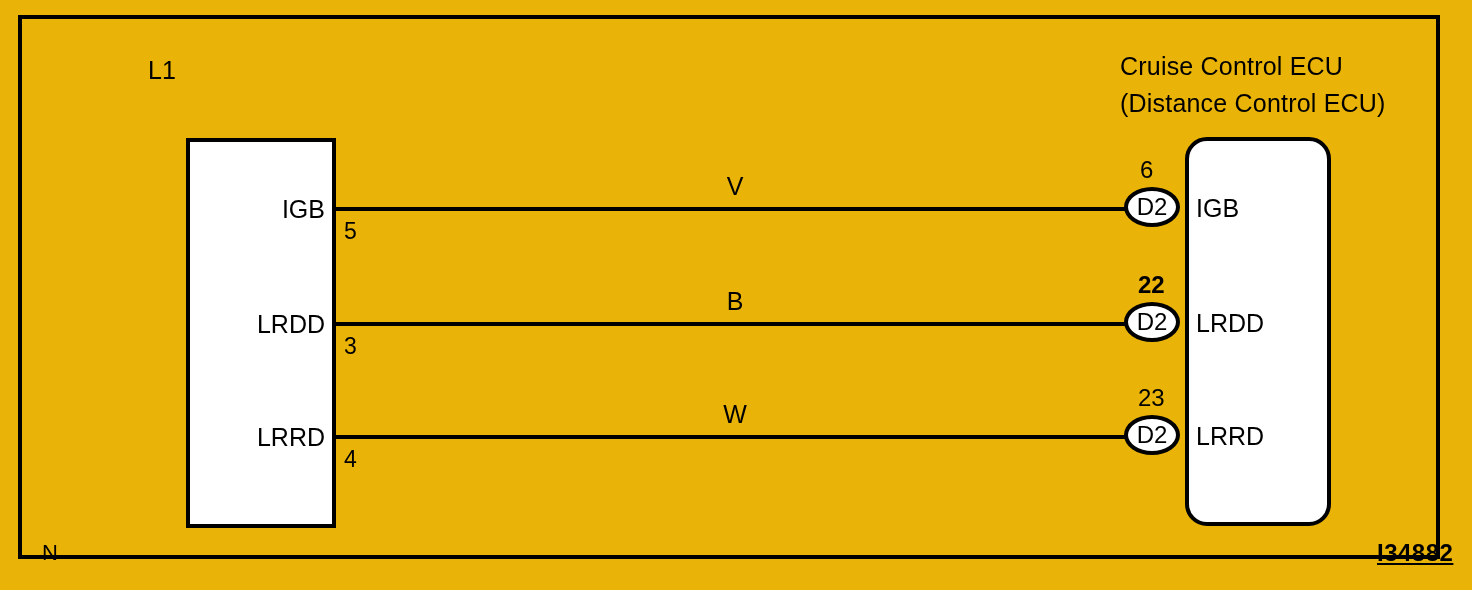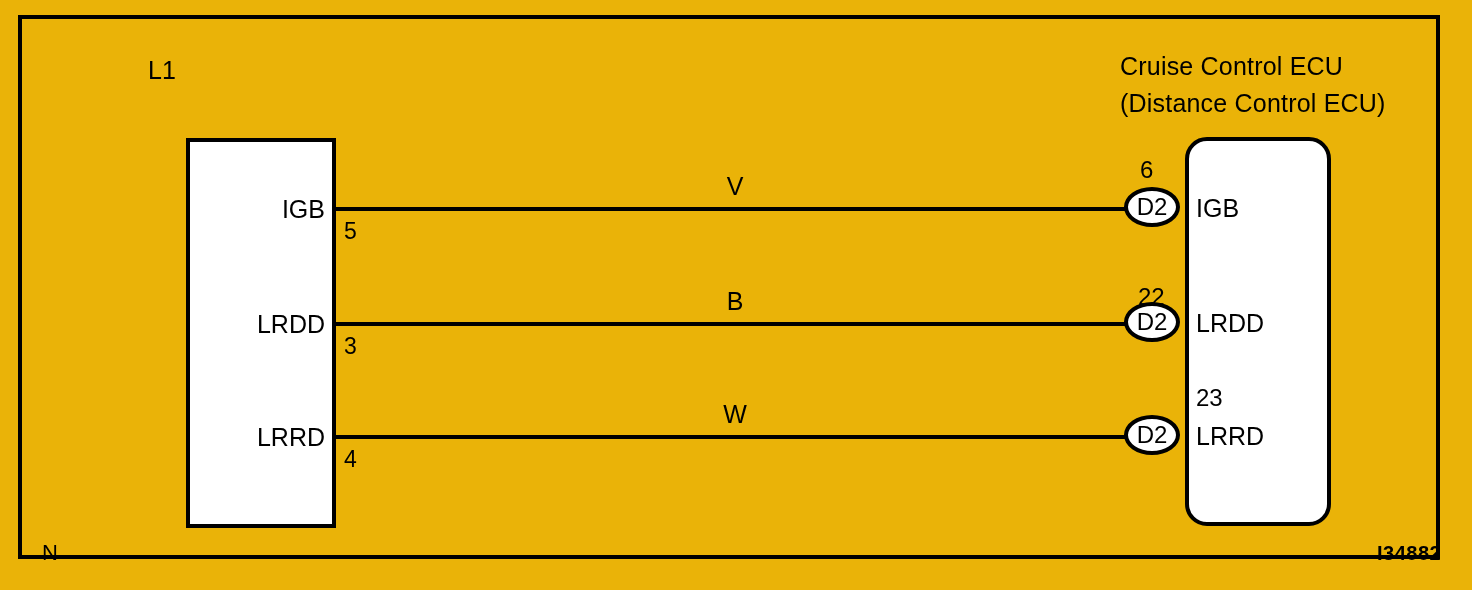--- a/index.html
+++ b/index.html
@@ -35,25 +35,26 @@
     letter-spacing: 0.2px;
   }
   .lbl-sm {
     position: absolute;
     font-size: 22px;
     line-height: 24px;
     white-space: nowrap;
   }
   .lbl-id {
     position: absolute;
-    font-size: 20px;
+    font-size: 24px;
     line-height: 20px;
     white-space: nowrap;
     font-weight: bold;
     letter-spacing: 0.5px;
+    text-decoration: underline;
   }
   
   .sensor-box {
     position: absolute;
     left: 186px;
     top: 138px;
     width: 150px;
     height: 390px;
     border: 4px solid #000000;
     box-sizing: border-box;
@@ -146,28 +147,28 @@
   <div class="wire" style="left:336px; top:207px; width:790px;"></div>
   <div class="wire-color" style="left:660px; top:173px; width:150px;">V</div>
   <div class="pin-right" style="left:1140px; top:157px;">6</div>
   <div class="conn-oval" style="left:1124px; top:187px;">D2</div>
   <div class="term-right" style="left:1196px; top:195px;">IGB</div>
 
   <div class="term-left" style="left:190px; top:311px; width:135px;">LRDD</div>
   <div class="pin-left" style="left:344px; top:334px;">3</div>
   <div class="wire" style="left:336px; top:322px; width:790px;"></div>
   <div class="wire-color" style="left:660px; top:288px; width:150px;">B</div>
-  <div class="pin-right" style="left:1138px; top:284px;">22</div>
+  <div class="pin-right" style="left:1138px; top:272px;font-weight:bold;">22</div>
   <div class="conn-oval" style="left:1124px; top:302px;">D2</div>
   <div class="term-right" style="left:1196px; top:310px;">LRDD</div>
 
   <div class="term-left" style="left:190px; top:424px; width:135px;">LRRD</div>
   <div class="pin-left" style="left:344px; top:447px;">4</div>
   <div class="wire" style="left:336px; top:435px; width:790px;"></div>
   <div class="wire-color" style="left:660px; top:401px; width:150px;">W</div>
-  <div class="pin-right" style="left:1196px; top:385px;">23</div>
+  <div class="pin-right" style="left:1138px; top:385px;">23</div>
   <div class="conn-oval" style="left:1124px; top:415px;">D2</div>
   <div class="term-right" style="left:1196px; top:423px;">LRRD</div>
 
   <div class="lbl-sm" style="left:42px; top:541px;">N</div>
   <div class="lbl-id" style="left:1377px; top:543px;">I34882</div>
 
 </div>
 
 </body></html>

